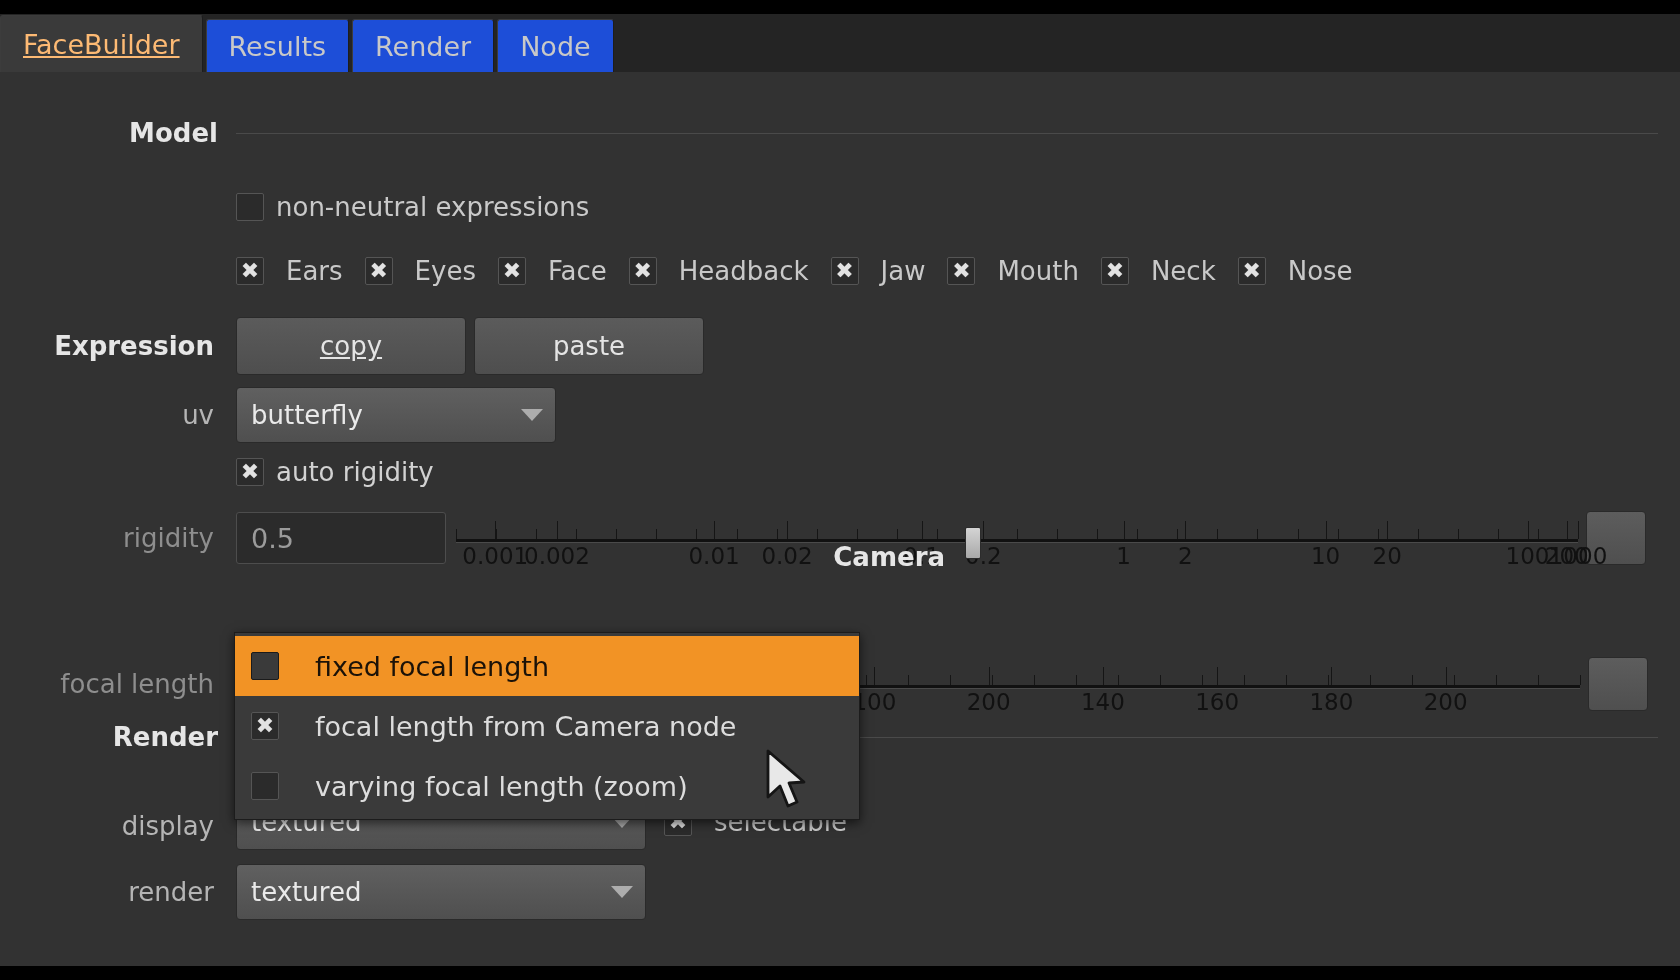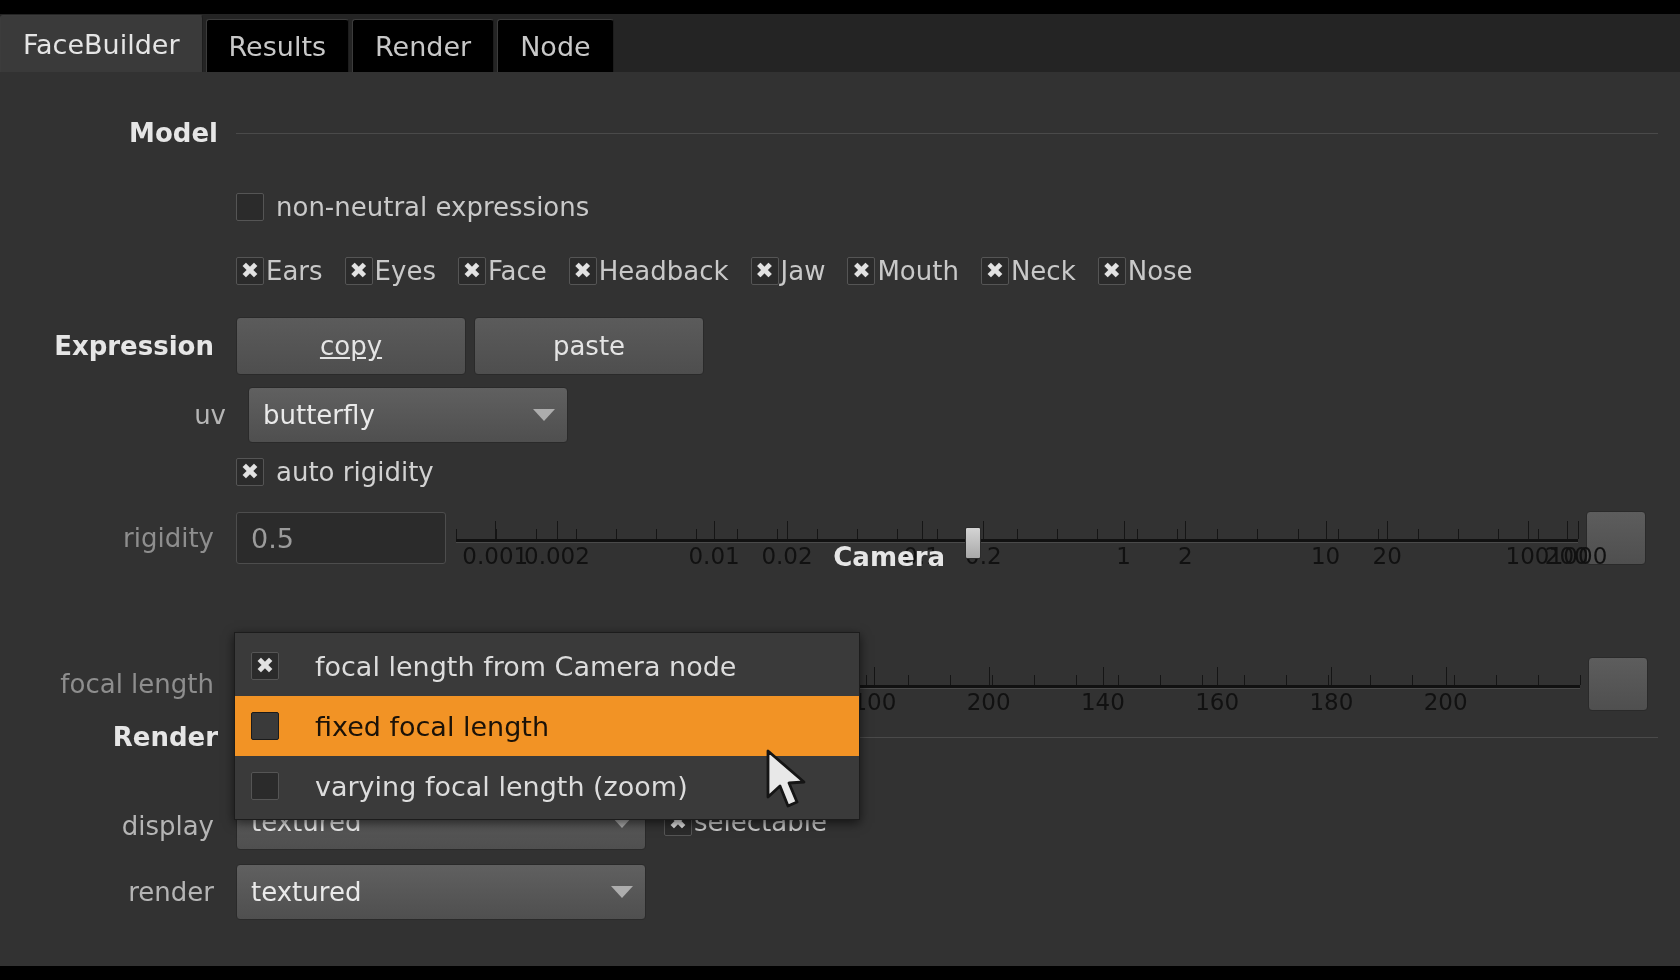--- a/index.html
+++ b/index.html
@@ -33,32 +33,33 @@
     display: flex;
     align-items: flex-end;
   }
   .tab {
     height: 52px;
     margin-right: 3px;
     padding: 0 22px;
     display: flex; align-items: center; justify-content: center;
     color: #c8c8c8;
     font-size: 27px;
-    background: #000000;
+    background: #1d4ed8;
     border-top: 1px solid #3c3c3c;
     border-left: 1px solid #3c3c3c;
     border-right: 1px solid #1d1d1d;
     border-radius: 3px 3px 0 0;
     cursor: default;
     white-space: nowrap;
   }
   .tab.active {
     background: #3a3a3a;
-    color: #e5e5e5;
+    color: #fdba74;
     height: 56px;
+    text-decoration: underline;
   }
 
   
   .row {
     position: absolute;
     display: flex;
     align-items: center;
   }
   .lbl-right {
     text-align: right;
@@ -98,21 +99,21 @@
     color: #e2e2e2;
     font-size: 22px;
     line-height: 1;
     font-weight: bold;
   }
   .cb-item {
     display: flex; align-items: center;
     margin-right: 22px;
   }
   .cb-item .cbl {
-    margin-left: 2px;
+    margin-left: 22px;
     color: #c9c9c9;
     font-size: 26px;
     white-space: nowrap;
     text-align: right;
   }
 
   
   .btn {
     height: 56px;
     background: linear-gradient(#5b5b5b, #4e4e4e);
@@ -313,21 +314,21 @@
       <div class="sect-title" style="width:214px;">Expression</div>
       <div class="btn" style="width:228px; margin-left:22px;text-decoration:underline;">
         <span>copy</span>
       </div>
       <div class="btn" style="width:228px; margin-left:8px;">
         <span>paste</span>
       </div>
     </div>
 
     <div class="row" style="left:0; top:373px;">
-      <div class="lbl-right" style="width:214px;padding-left:12px;">uv</div>
+      <div class="lbl-right" style="width:214px;">uv</div>
       <div class="combo" style="width:320px; margin-left:22px;">
         <span class="cval">butterfly</span>
         <span class="caret"></span>
       </div>
     </div>
 
     <div class="row" style="left:236px; top:443px;">
       <div class="cb checked"></div>
       <div class="cbl" style="margin-left:12px; color:#d2d2d2; font-size:26px;">auto rigidity</div>
     </div>
@@ -486,27 +487,27 @@
 
     <div class="row" style="left:0; top:850px;">
       <div class="lbl-right" style="width:214px;">render</div>
       <div class="combo" style="width:410px; margin-left:22px;">
         <span class="cval">textured</span>
         <span class="caret"></span>
       </div>
     </div>
 
     <div class="popup" style="left:234px; top:618px; width:624px;">
-      <div class="mi">
-        <div class="cb checked"></div>
-        <div class="milbl">focal length from Camera node</div>
-      </div>
       <div class="mi sel">
         <div class="cb"></div>
         <div class="milbl">fixed focal length</div>
+      </div>
+      <div class="mi">
+        <div class="cb checked"></div>
+        <div class="milbl">focal length from Camera node</div>
       </div>
       <div class="mi">
         <div class="cb"></div>
         <div class="milbl">varying focal length (zoom)</div>
       </div>
     </div>
 
     <div class="cursor" style="left:766px; top:735px;">
       <svg width="46" height="62" viewBox="0 0 23 31">
         <path d="M1,1 L1,24 L7,18.5 L11,28.5 L15.5,26.5 L11.5,17 L19,16.5 Z" fill="#e8e8e8" stroke="#151515" stroke-width="1.4" stroke-linejoin="round"></path>

